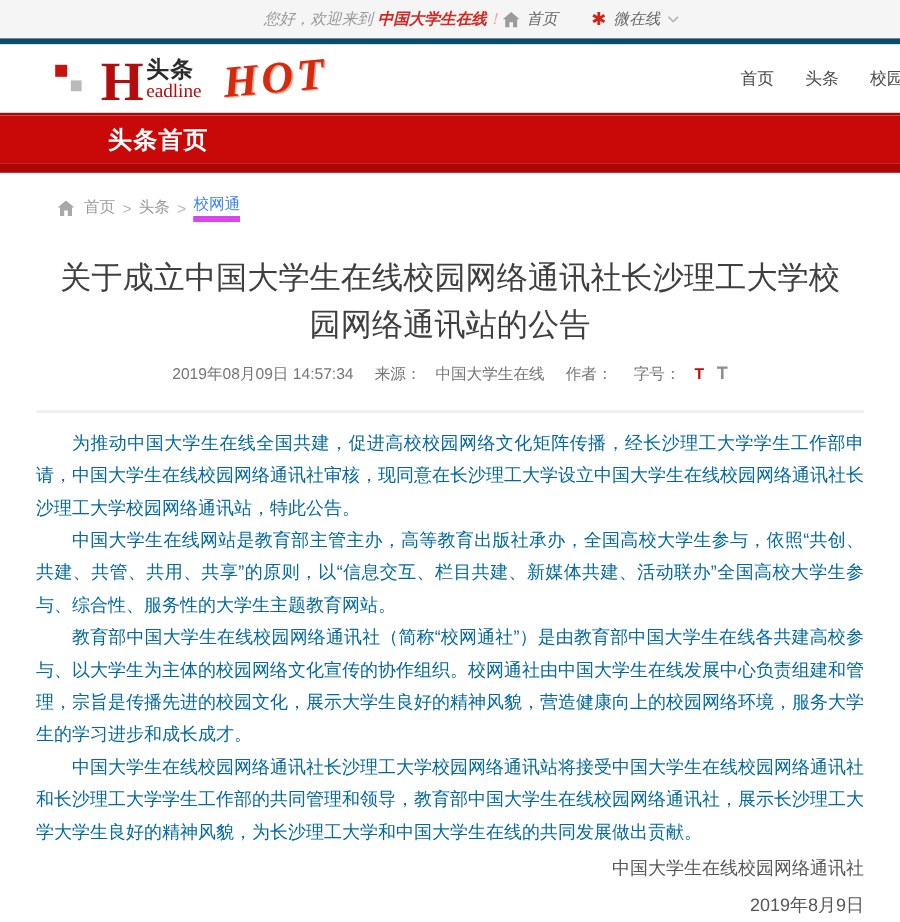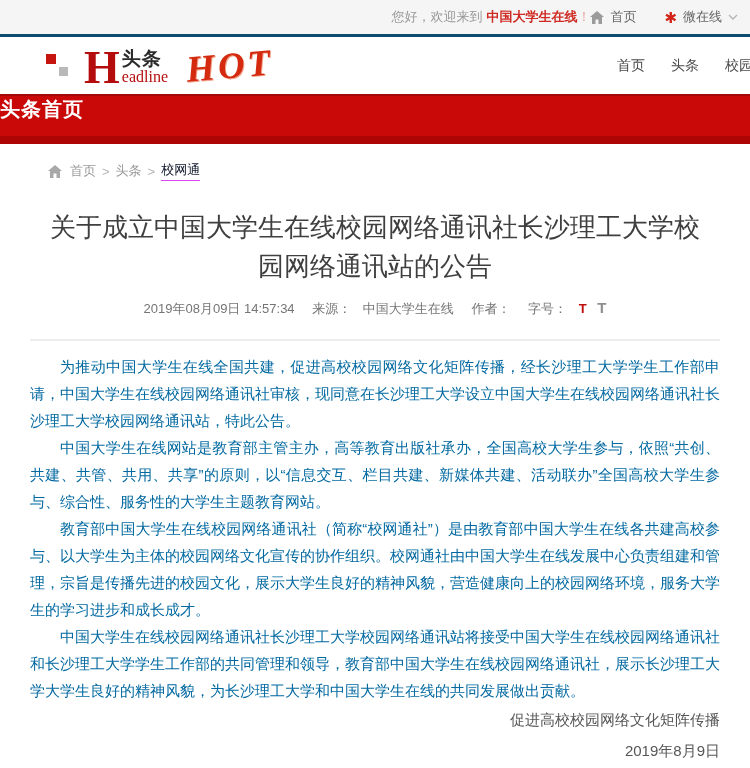--- a/index.html
+++ b/index.html
@@ -5,23 +5,23 @@
   * { margin: 0; padding: 0; box-sizing: border-box; }
   html, body { background: #fff; }
   body {
     width: 750px; height: 768px; overflow: hidden;
     font-family: "Liberation Sans", "DejaVu Sans", sans-serif;
     color: #595959;
   }
 
   
   .topbar {
-    height: 37px; background: #f5f5f5; border-bottom: 3px solid #0c4a6e;
-    display: flex; align-items: center; justify-content: flex-end;
-    padding: 0 12px 0 48px; font-size: 13px; color: #999;
+    height: 37px; background: #f5f5f5; border-bottom: 5px solid #0c4a6e;
+    display: flex; align-items: center; justify-content: center;
+    padding: 0 12px 0 48px; font-size: 13px; color: #999; font-style: italic;
   }
   .topbar-left { display: flex; align-items: center; white-space: nowrap; }
   .site-name { color: #cf2b24; font-weight: bold; margin-left: 4px; }
   .exclaim { color: #e9a7a2; }
   .topbar-right { display: flex; align-items: center; color: #666; }
   .topbar-link { display: flex; align-items: center; cursor: pointer; }
   .topbar-link + .topbar-link { margin-left: 28px; }
   .topbar-link .glyph { margin-right: 6px; display: inline-flex; }
   .star-glyph { color: #d42318; font-size: 15px; line-height: 1; }
   .chev { margin-left: 6px; display: inline-flex; }
@@ -47,33 +47,33 @@
     font-family: "Liberation Serif", serif; font-style: italic; font-weight: bold;
     color: #d42b10; font-size: 37px; line-height: 1; margin: 10px 0 0 18px;
     transform: rotate(-5deg); letter-spacing: 3px;
     text-shadow: 1px 1px 0 #f2a089;
   }
   .header-nav { display: flex; align-items: center; font-size: 14px; color: #4a4a4a; white-space: nowrap; }
   .header-nav .nav-item { margin-left: 26px; cursor: pointer; }
   .header-nav .nav-item:last-child { margin-right: -3px; }
 
   
-  .banner { background: #c90808; height: 40px; display: flex; }
+  .banner { background: #c90808; height: 40px; display: flex; align-items: center; padding-left: 90px; }
   .banner-title { color: #fff; font-size: 20px; font-weight: bold; letter-spacing: 1px; }
   .banner-stripe { height: 8px; background: #ad0404; }
 
   
   .breadcrumb {
     margin: 17px 30px 0 48px; display: flex; align-items: center;
     font-size: 13px; color: #9a9a9a;
   }
   .breadcrumb .glyph { margin-right: 8px; display: inline-flex; }
   .crumb { cursor: pointer; }
   .crumb-sep { margin: 0 6px; color: #b5b5b5; }
-  .crumb-current { color: #0f172a; border-bottom: 1px solid #d946ef; padding-bottom: 1px; cursor: pointer; text-align: center; }
+  .crumb-current { color: #3b82f6; border-bottom: 5px solid #d946ef; padding-bottom: 1px; cursor: pointer; text-align: center; }
 
   
   .article { margin: 0 30px; }
   .article-title {
     margin: 27px auto 0 auto; max-width: 660px;
     font-size: 26px; font-weight: 400; color: #3f3f3f;
     text-align: center; line-height: 39px;
   }
   .article-meta {
     margin-top: 13px; text-align: center; font-size: 13px; color: #757575;
@@ -173,15 +173,15 @@
 
   <div class="divider"></div>
 
   <div class="article-body">
     <p>为推动中国大学生在线全国共建，促进高校校园网络文化矩阵传播，经长沙理工大学学生工作部申请，中国大学生在线校园网络通讯社审核，现同意在长沙理工大学设立中国大学生在线校园网络通讯社长沙理工大学校园网络通讯站，特此公告。</p>
     <p>中国大学生在线网站是教育部主管主办，高等教育出版社承办，全国高校大学生参与，依照“共创、共建、共管、共用、共享”的原则，以“信息交互、栏目共建、新媒体共建、活动联办”全国高校大学生参与、综合性、服务性的大学生主题教育网站。</p>
     <p>教育部中国大学生在线校园网络通讯社（简称“校网通社”）是由教育部中国大学生在线各共建高校参与、以大学生为主体的校园网络文化宣传的协作组织。校网通社由中国大学生在线发展中心负责组建和管理，宗旨是传播先进的校园文化，展示大学生良好的精神风貌，营造健康向上的校园网络环境，服务大学生的学习进步和成长成才。</p>
     <p>中国大学生在线校园网络通讯社长沙理工大学校园网络通讯站将接受中国大学生在线校园网络通讯社和长沙理工大学学生工作部的共同管理和领导，教育部中国大学生在线校园网络通讯社，展示长沙理工大学大学生良好的精神风貌，为长沙理工大学和中国大学生在线的共同发展做出贡献。</p>
   </div>
 
-  <div class="sig-block">促进高校校园网络文化矩阵传播</div>
+  <div class="sig-block">中国大学生在线校园网络通讯社</div>
   <div class="sig-date">2019年8月9日</div>
 </div>
 
 </body></html>

